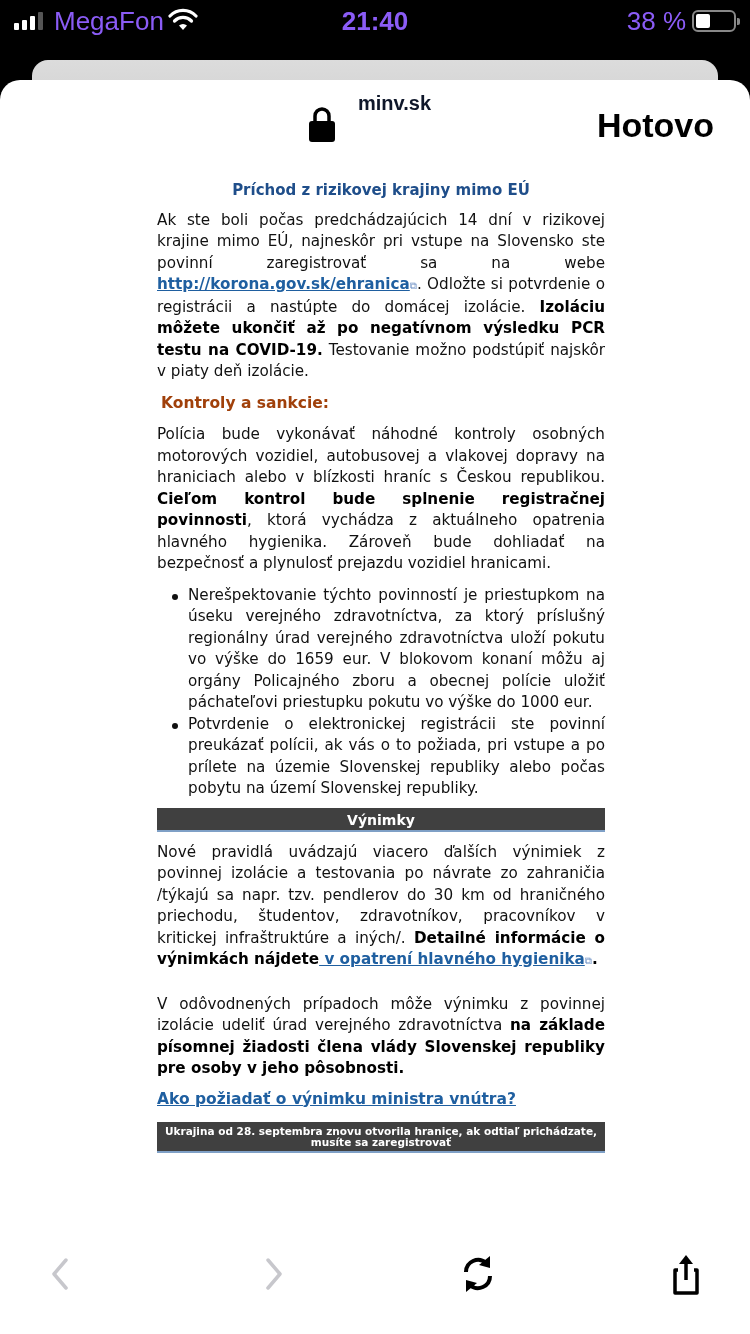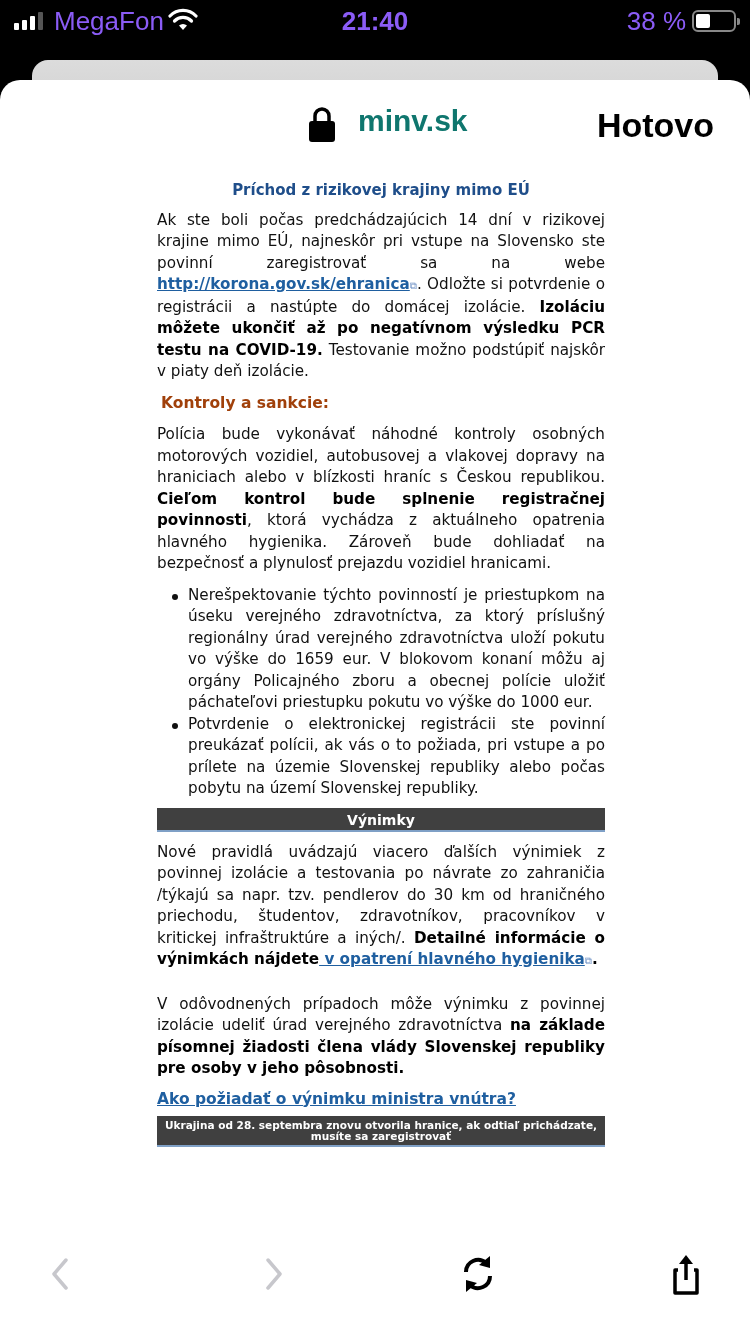--- a/index.html
+++ b/index.html
@@ -23,37 +23,37 @@
     .battery-fill { position: absolute; left: 2px; top: 2px; width: 14px; height: 14px; background: #fff; border-radius: 2px; }
 
     
     .sheet-back { position: absolute; left: 32px; top: 60px; width: 686px; height: 60px; background: linear-gradient(#dcdcdc, #d0d0d0); border-radius: 16px 16px 0 0; }
 
     
     .sheet { position: absolute; left: 0; top: 80px; width: 750px; height: 1254px; background: #fff; border-radius: 20px 20px 0 0; overflow: hidden; }
 
     .nav-header { position: relative; height: 90px; }
     .lock-icon { position: absolute; left: 308px; top: 26px; width: 28px; height: 36px; }
-    .domain { position: absolute; left: 358px; top: 24px; font-family: "Liberation Sans", sans-serif; font-size: 30px; color: #0f766e; font-weight: 600; }
+    .domain { position: absolute; left: 358px; top: 12px; font-family: "Liberation Sans", sans-serif; font-size: 20px; color: #0f172a; font-weight: 600; }
     .done-btn { position: absolute; right: 36px; top: 26px; font-family: "Liberation Sans", sans-serif; font-size: 34px; font-weight: 600; color: #000; }
 
     
     .content { position: absolute; left: 157px; top: 100px; width: 448px; font-family: "DejaVu Sans", sans-serif; font-size: 15.2px; line-height: 21.5px; color: #111; }
     .content p { text-align: justify; }
     .h-title { text-align: center !important; color: #1f4e8a; font-weight: bold; font-size: 15px; margin-bottom: 8px; }
     .h-section { color: #a0400a; font-weight: bold; font-size: 15.5px; margin: 10px 4px 10px; }
     .link { color: #1f5fa0; font-weight: bold; text-decoration: underline; }
     .ext { font-size: 10px; color: #6b8fc4; font-weight: normal; }
     b { font-weight: bold; color: #000; }
     .bullets { list-style: none; margin: 10px 0 8px 0; }
     .bullets li { position: relative; padding-left: 31px; text-align: justify; }
     .bullets li::before { content: ""; position: absolute; left: 15px; top: 9px; width: 6px; height: 6px; border-radius: 50%; background: #111; }
     .band { background: #404040; color: #fff; font-weight: bold; text-align: center; border-bottom: 2px solid #7fa0c6; }
     .band.v { font-size: 14px; height: 24px; line-height: 24px; margin: 0 0 10px 0; }
-    .band.u { font-size: 10.5px; line-height: 11px; padding: 4px 8px 3px; margin-top: 6px; }
+    .band.u { font-size: 10.5px; line-height: 11px; padding: 4px 8px 3px; margin-top: 12px; }
     .spacer { height: 22px; }
     .link-big { display: block; margin-top: 9px; color: #1f5fa0; font-weight: bold; text-decoration: underline; font-size: 15.5px; }
 
     
     .toolbar { position: absolute; left: 0; bottom: 0; width: 750px; height: 98px; background: #fff; }
     .tb { position: absolute; top: 16px; width: 44px; height: 44px; }
     .tb-back { left: 40px; }
     .tb-fwd { left: 250px; }
     .tb-reload { left: 456px; }
     .tb-share { left: 664px; }

